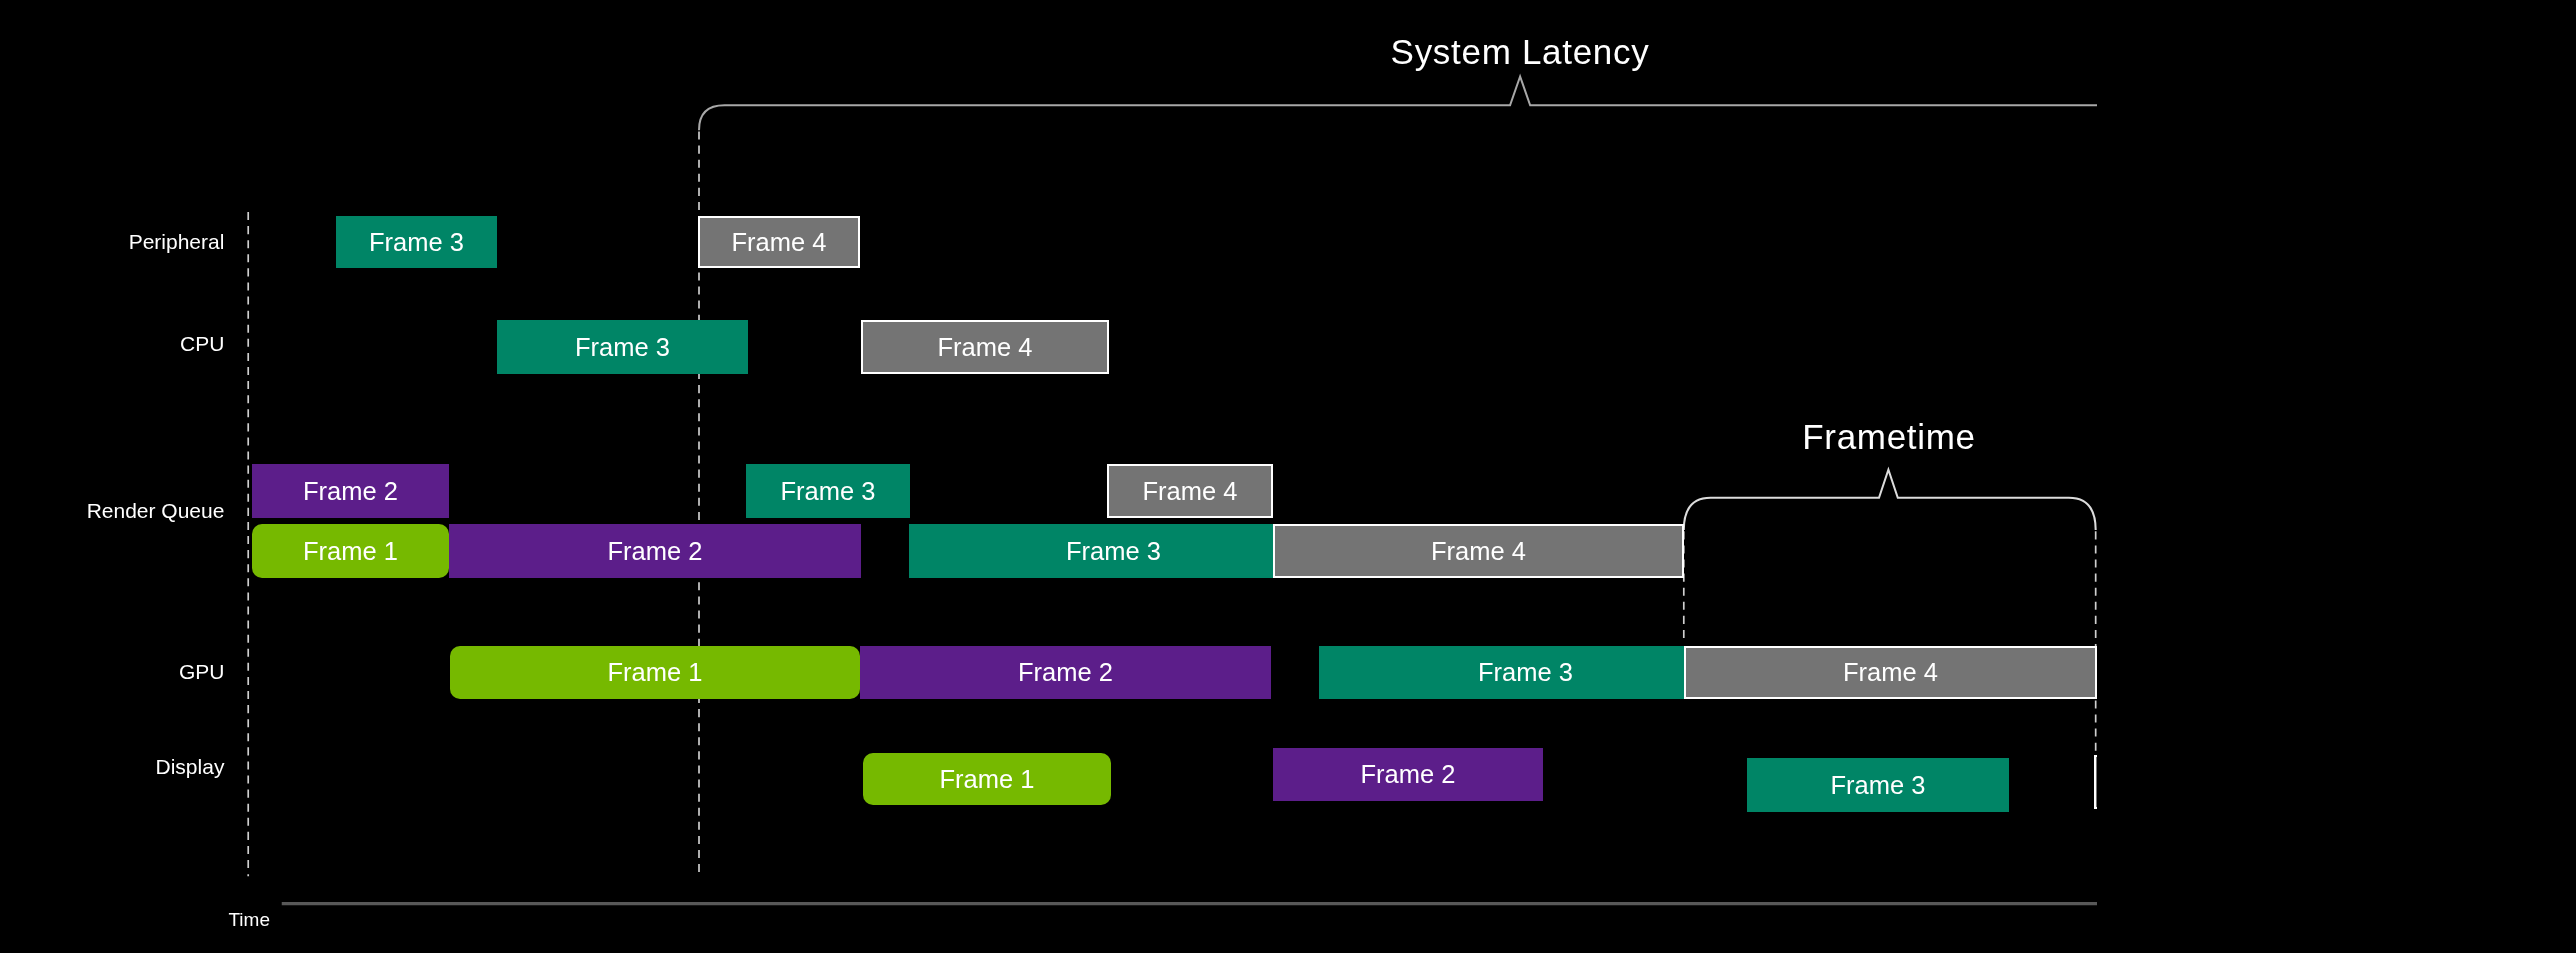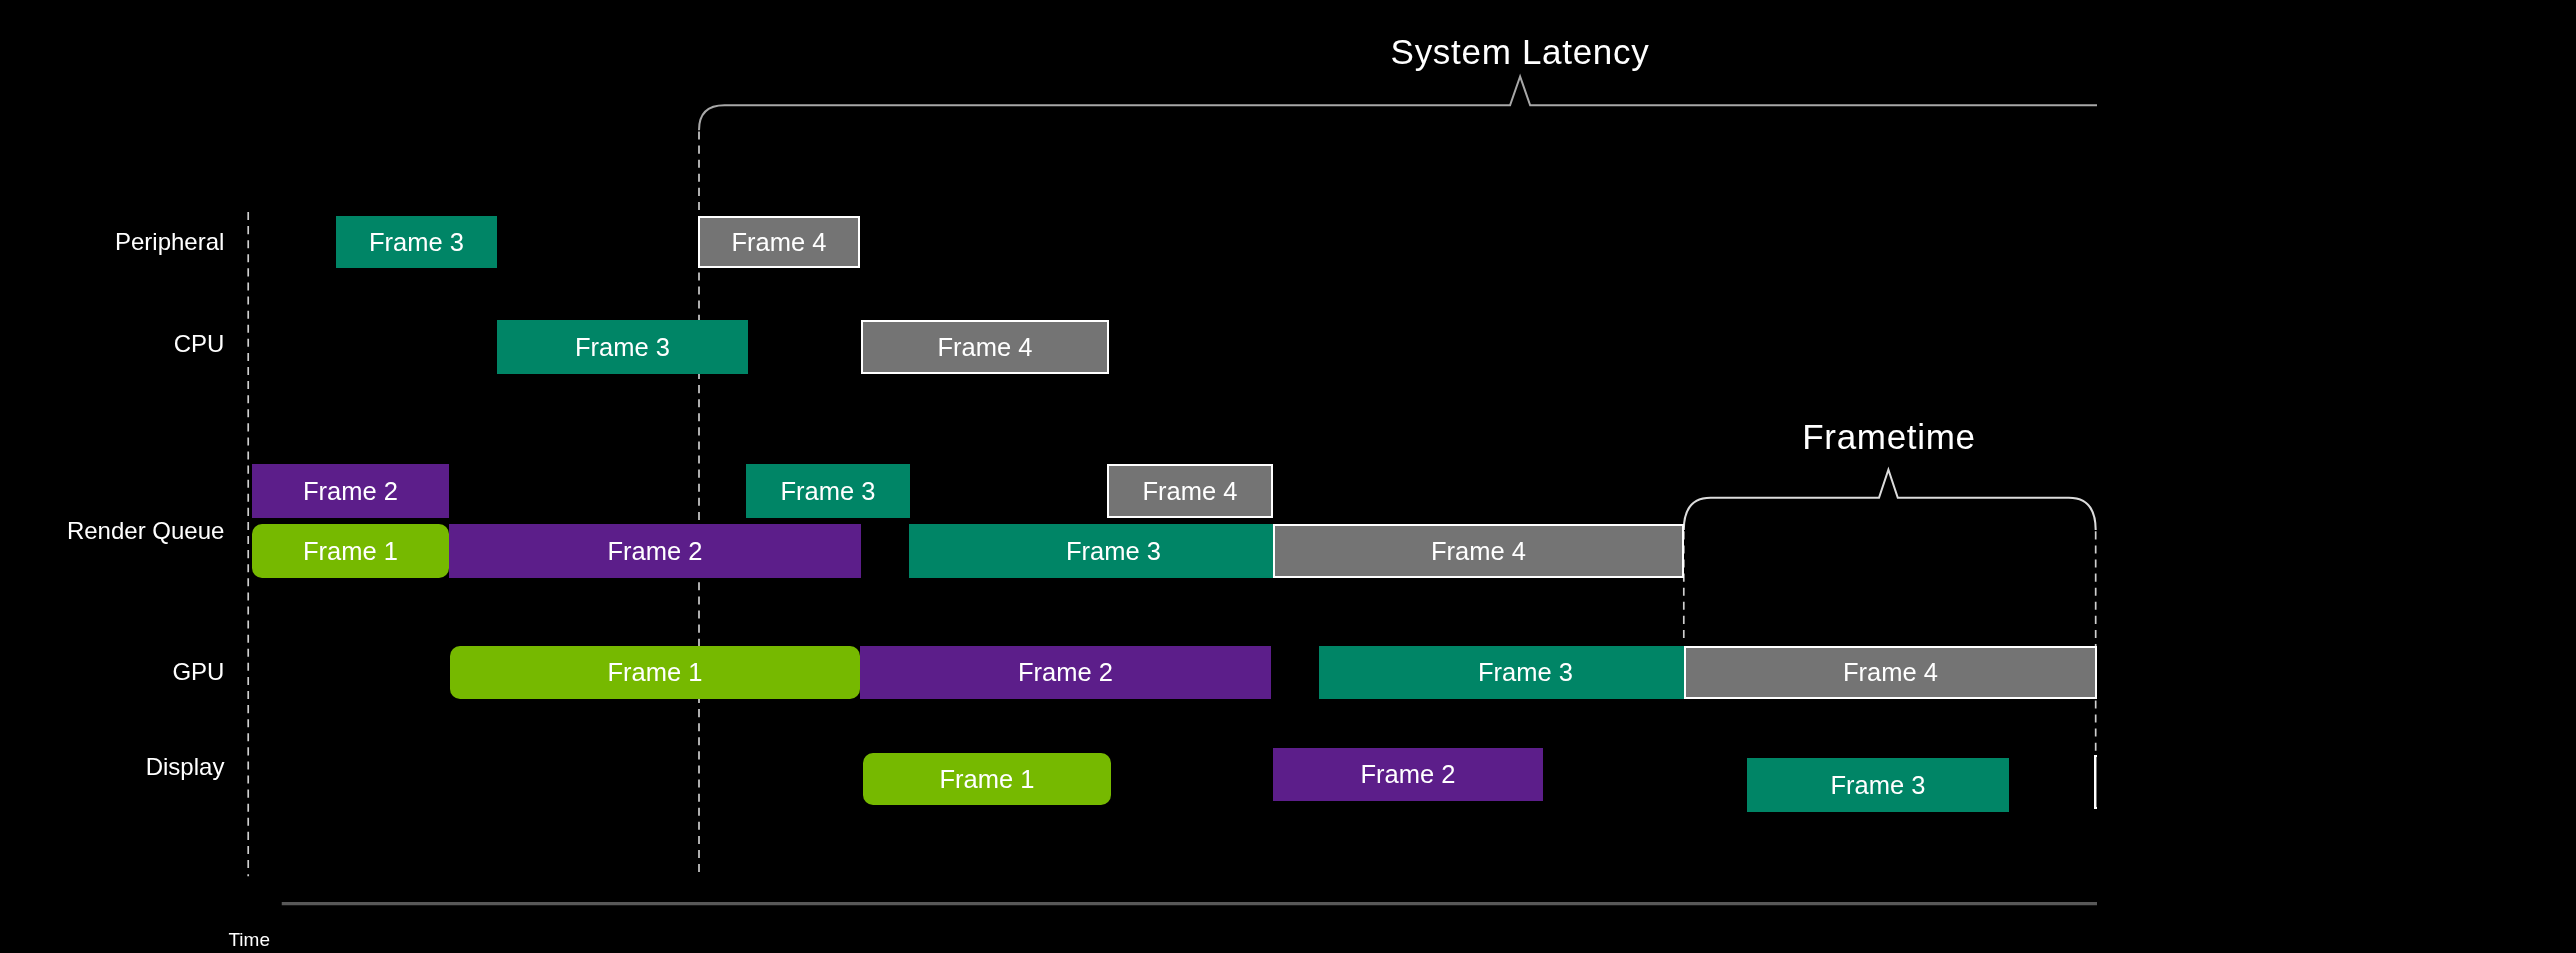--- a/index.html
+++ b/index.html
@@ -18,21 +18,21 @@
     position:absolute;z-index:3;
     color:var(--text,#fff);
     font-size:35px;
     letter-spacing:0.7px;
     transform:translateX(-50%);
     white-space:nowrap;
   }
   .row-label{
     position:absolute;z-index:3;
     color:var(--text,#fff);
-    font-size:24px;
+    font-size:21px;
     text-align:right;
     width:221px;
     transform:translateY(-50%);
     white-space:nowrap;
   }
   .bar{
     position:absolute;z-index:2;
     display:flex;align-items:center;justify-content:center;
     color:var(--text,#fff);
     font-size:25.5px;
@@ -71,21 +71,21 @@
 
     <line x1="420" y1="1347" x2="3500" y2="1347" stroke="#585858" stroke-width="5"></line>
     <polygon points="3498,1334 3527,1347 3498,1360" fill="#585858"></polygon>
   </svg>
 
   <div class="big-title" style="left:1520px;top:32px;">System Latency</div>
   <div class="big-title" style="left:1889px;top:417px;">Frametime</div>
 
   <div class="row-label" style="left:3.4px;top:242px;">Peripheral</div>
   <div class="row-label" style="left:3.4px;top:344px;">CPU</div>
-  <div class="row-label" style="left:3.4px;top:511px;margin-top:20px;">Render Queue</div>
+  <div class="row-label" style="left:3.4px;top:511px;">Render Queue</div>
   <div class="row-label" style="left:3.4px;top:672px;">GPU</div>
   <div class="row-label" style="left:3.4px;top:767px;">Display</div>
 
   <div class="bar c-frame3" style="left:288px;top:216px;width:161px;height:52px;">Frame 3</div>
   <div class="bar c-frame4" style="left:698px;top:216px;width:162px;height:52px;">Frame 4</div>
 
   <div class="bar c-frame3" style="left:449px;top:320px;width:251px;height:54px;">Frame 3</div>
   <div class="bar c-frame4" style="left:861px;top:320px;width:248px;height:54px;">Frame 4</div>
 
   <div class="bar c-frame2" style="left:252px;top:464px;width:197px;height:54px;">Frame 2</div>
@@ -100,16 +100,16 @@
   <div class="bar c-frame1" style="left:450px;top:646px;width:410px;height:53px;">Frame 1</div>
   <div class="bar c-frame2" style="left:860px;top:646px;width:411px;height:53px;">Frame 2</div>
   <div class="bar c-frame3" style="left:1271px;top:646px;width:413px;height:53px;">Frame 3</div>
   <div class="bar c-frame4" style="left:1684px;top:646px;width:413px;height:53px;">Frame 4</div>
 
   <div class="bar c-frame1" style="left:863px;top:753px;width:248px;height:52px;">Frame 1</div>
   <div class="bar c-frame2" style="left:1273px;top:748px;width:270px;height:53px;">Frame 2</div>
   <div class="bar c-frame3" style="left:1699px;top:758px;width:262px;height:54px;">Frame 3</div>
   <div class="bar c-frame4" style="left:2094px;top:755px;width:251px;height:54px;">Frame 4</div>
 
-  <div class="time-label" style="left:136px;top:920px;margin-top:20px;">Time</div>
+  <div class="time-label" style="left:136px;top:920px;">Time</div>
 
 </div>
 
 
 </body></html>

